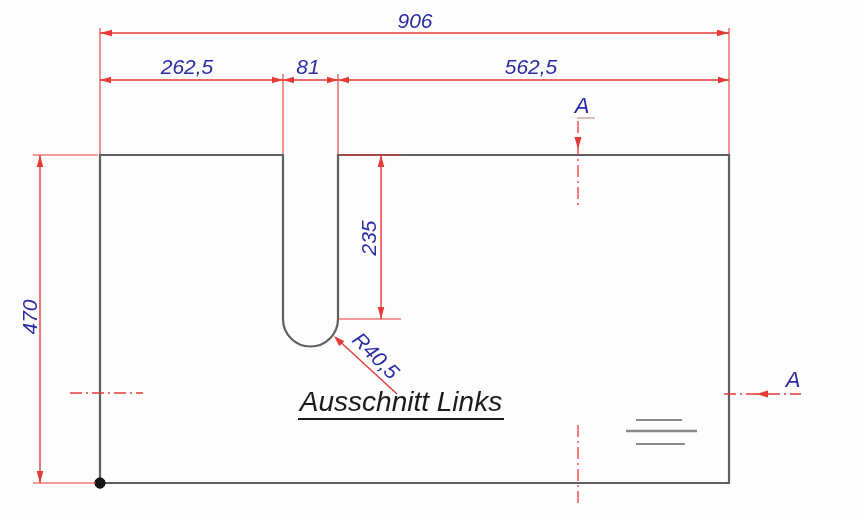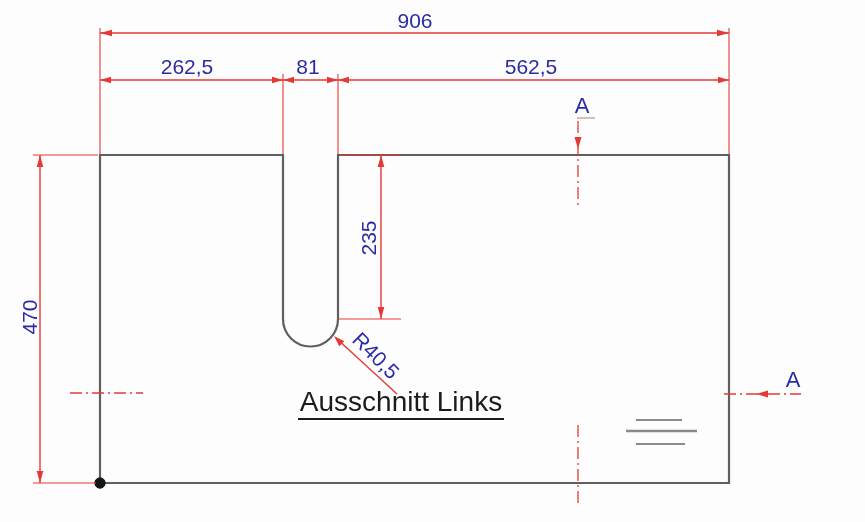--- a/index.html
+++ b/index.html
@@ -4,20 +4,21 @@
 <style>
   :root{
     --red:#e53935; --blue:#2b2ba6; --outline:#5f5f5f;
     --hatch:#8a8a8a; --ink:#1b1b1b; --bg:#fdfdfd; --tick:#c9a294;
   }
   html,body{margin:0;padding:0;background:#fff;}
   .canvas{
     width:865px;height:522px;background:var(--bg);
     position:relative;overflow:hidden;
     font-family:"Liberation Sans", sans-serif;
+    font-style:italic;
   }
   svg{display:block;}
   .part{stroke:var(--outline);stroke-width:2.2;fill:none;stroke-linejoin:miter;}
   .datum{fill:#161616;stroke:#161616;}
   .dim-line{stroke:var(--red);stroke-width:1.4;fill:none;}
   .ext-line{stroke:var(--red);stroke-width:1.1;fill:none;}
   .dim-arrow{fill:var(--red);stroke:none;}
   .centerline{stroke:var(--red);stroke-width:1.3;fill:none;stroke-dasharray:12 4 2 4;}
   .section-tick{stroke:var(--tick);stroke-width:1.4;fill:none;}
   .dim-text{fill:var(--blue);font-size:21px;font-family:"Liberation Sans",sans-serif;}

